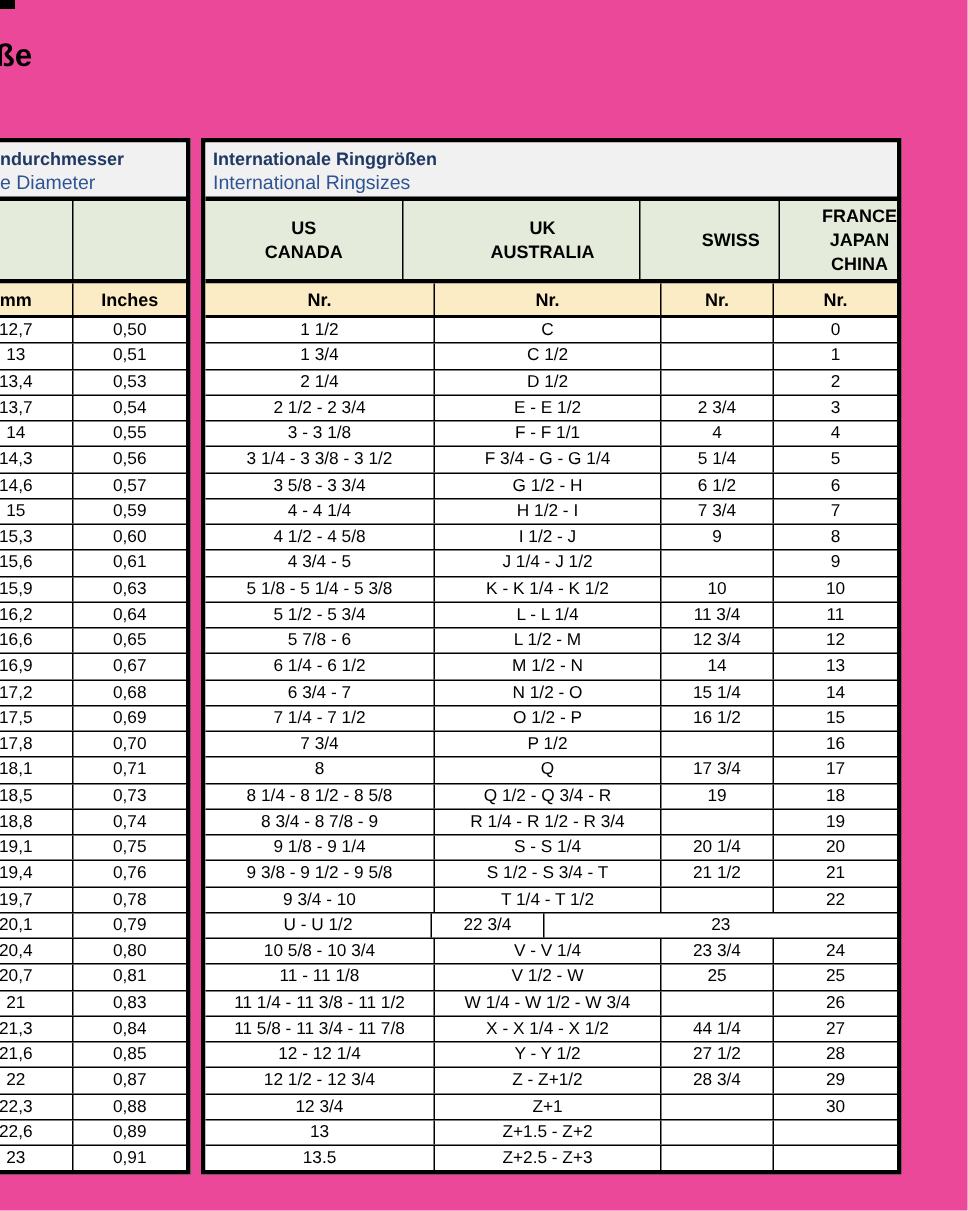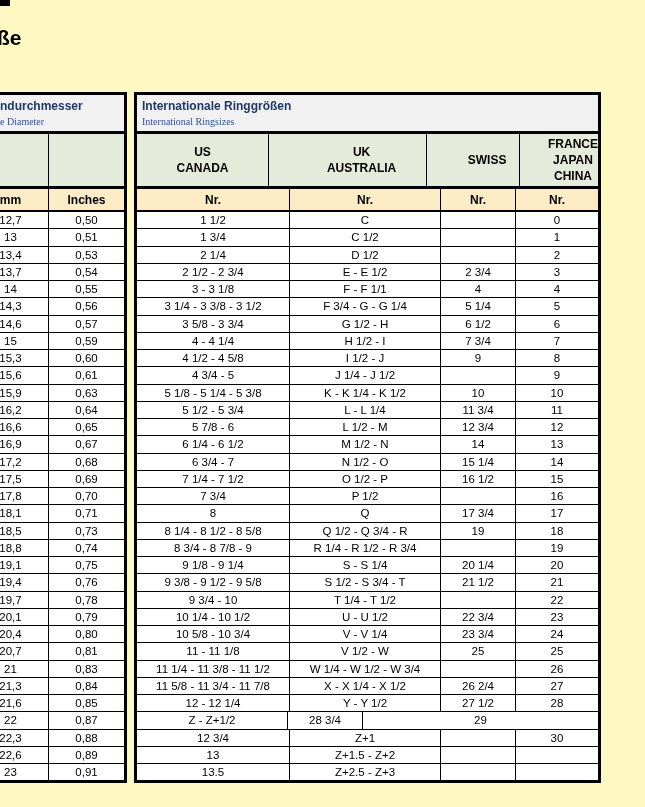--- a/index.html
+++ b/index.html
@@ -5,35 +5,35 @@
   :root{
     --green:#e5ebdb;
     --tan:#fcecc6;
     --gray:#f1f1f1;
     --title-blue:#1f3864;
     --sub-blue:#2f5496;
     --bk:#000000;
   }
   *{margin:0;padding:0;box-sizing:border-box;}
   body{background:#ffffff;font-family:"Liberation Sans",sans-serif;}
-  .page{position:relative;width:645px;height:807px;background:#fef9c3;overflow:hidden;padding-left:42px;}
+  .page{position:relative;width:645px;height:807px;background:#ec4899;overflow:hidden;padding-left:42px;}
 
   .corner-mark{position:absolute;left:0;top:0;width:10px;height:6px;background:var(--bk);}
   .page-title{position:absolute;left:-3px;top:26px;font-size:21px;font-weight:bold;color:#000;letter-spacing:0px;}
 
   .tbl{position:absolute;top:92px;height:691px;border:3px solid var(--bk);background:#fff;
        display:flex;flex-direction:column;}
   .tbl-diameter{left:-30px;width:157px;}
   .tbl-intl{left:134px;width:467px;}
 
   .band-title{height:39px;background:var(--gray);border-bottom:3px solid var(--bk);
               padding:3px 4px 0 5px;overflow:hidden;}
   .tbl-diameter .band-title{padding-left:27px;}
   .band-title .t1{font-size:12px;font-weight:bold;color:var(--title-blue);line-height:16px;white-space:nowrap;}
-  .band-title .t2{font-size:10px;color:var(--sub-blue);line-height:16px;white-space:nowrap;font-family:Liberation Serif, serif;}
+  .band-title .t2{font-size:13px;color:var(--sub-blue);line-height:16px;white-space:nowrap;}
 
   .band-heads{height:55px;background:var(--green);border-bottom:3px solid var(--bk);display:flex;gap:28px;}
   .band-units{height:23px;background:var(--tan);border-bottom:2px solid var(--bk);display:flex;}
   .rows{flex:1;display:flex;flex-direction:column;background:#fff;}
   .drow{flex:1;display:flex;}
   .drow + .drow{border-top:1px solid var(--bk);}
 
   
   .tbl-diameter .c0{width:76px;border-right:1px solid var(--bk);}
   .tbl-diameter .c1{flex:1;}
@@ -360,21 +360,20 @@
           <div class="dcell c2">21 1/2</div>
           <div class="dcell c3">21</div>
         </div>
         <div class="drow">
           <div class="dcell c0">9 3/4 - 10</div>
           <div class="dcell c1">T 1/4 - T 1/2</div>
           <div class="dcell c2"></div>
           <div class="dcell c3">22</div>
         </div>
         <div class="drow">
-          <div class="dcell c0">10 1/4 - 10 1/2</div>
           <div class="dcell c1">U - U 1/2</div>
           <div class="dcell c2">22 3/4</div>
           <div class="dcell c3">23</div>
         </div>
         <div class="drow">
           <div class="dcell c0">10 5/8 - 10 3/4</div>
           <div class="dcell c1">V - V 1/4</div>
           <div class="dcell c2">23 3/4</div>
           <div class="dcell c3">24</div>
         </div>
@@ -386,30 +385,31 @@
         </div>
         <div class="drow">
           <div class="dcell c0">11 1/4 - 11 3/8 - 11 1/2</div>
           <div class="dcell c1">W 1/4 - W 1/2 - W 3/4</div>
           <div class="dcell c2"></div>
           <div class="dcell c3">26</div>
         </div>
         <div class="drow">
           <div class="dcell c0">11 5/8 - 11 3/4 - 11 7/8</div>
           <div class="dcell c1">X - X 1/4 - X 1/2</div>
-          <div class="dcell c2">26 2/4</div>
+          <div class="dcell c2">44 1/4</div>
           <div class="dcell c3">27</div>
         </div>
         <div class="drow">
           <div class="dcell c0">12 - 12 1/4</div>
           <div class="dcell c1">Y - Y 1/2</div>
           <div class="dcell c2">27 1/2</div>
           <div class="dcell c3">28</div>
         </div>
         <div class="drow">
+          <div class="dcell c0">12 1/2 - 12 3/4</div>
           <div class="dcell c1">Z - Z+1/2</div>
           <div class="dcell c2">28 3/4</div>
           <div class="dcell c3">29</div>
         </div>
         <div class="drow">
           <div class="dcell c0">12 3/4</div>
           <div class="dcell c1">Z+1</div>
           <div class="dcell c2"></div>
           <div class="dcell c3">30</div>
         </div>

